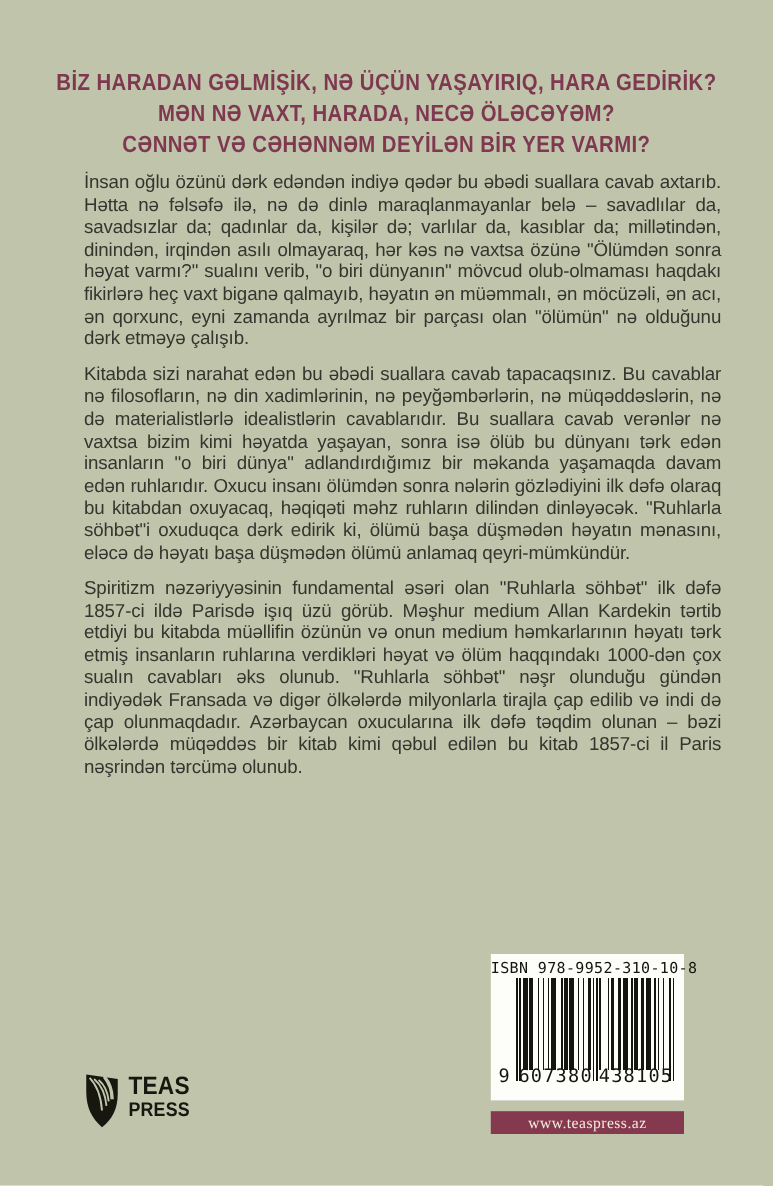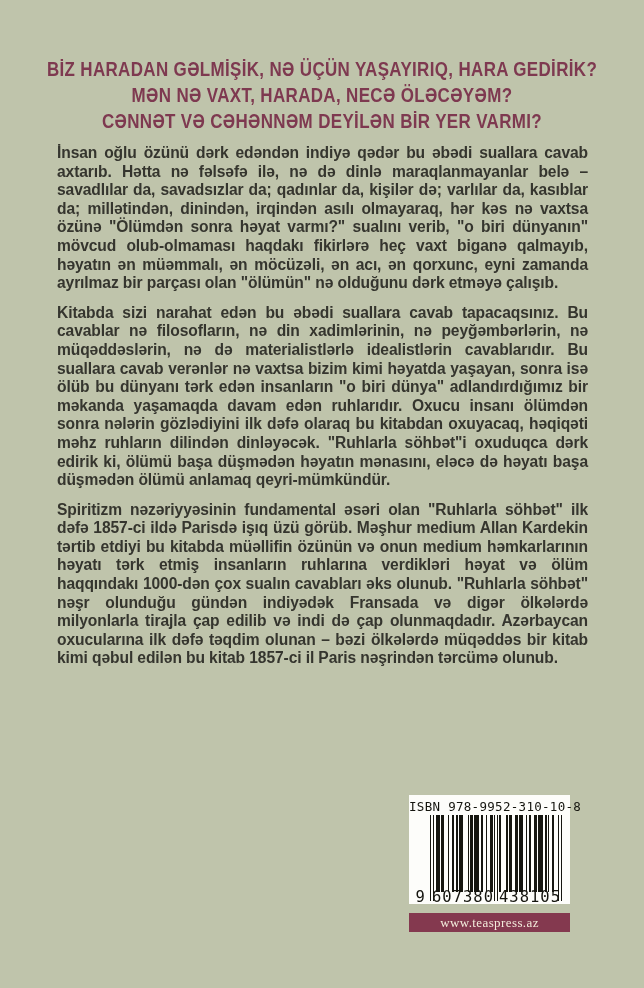--- a/index.html
+++ b/index.html
@@ -20,27 +20,26 @@
   .qline{
     font-size:19.5px;
     line-height:26px;
     letter-spacing:.4px;
     transform:scaleX(.87);
     transform-origin:50% 50%;
     white-space:nowrap;
   }
   
   .body-text{
-    position:absolute;left:57px;top:144px;width:531px;
+    position:absolute;left:70px;top:144px;width:531px;
     color:var(--ink,#35352e);
     font-size:15.6px;
     line-height:18.6px;
     text-align:justify;
     letter-spacing:-.1px;
-    font-weight:bold;
   }
   .body-text p{margin:0 0 11px 0;}
   .body-text p:last-child{margin-bottom:0;}
   
   .publisher{
     position:absolute;left:70px;top:891px;
     display:flex;align-items:flex-start;gap:7px;
     color:#17170f;
   }
   .shield{display:block;}
@@ -50,21 +49,21 @@
     transform:scaleX(.9);transform-origin:0 50%;
   }
   .pub-line2{
     font-weight:700;font-size:16.5px;letter-spacing:.2px;
     transform:scaleX(.9);transform-origin:0 50%;
     margin-top:1px;
   }
   
   .isbn-block{position:absolute;left:409px;top:795px;width:161px;}
   .barcode-box{
-    background:#fdfdfa;height:109px;box-sizing:border-box;
+    background:#fdfdfa;height:122px;box-sizing:border-box;
     padding-top:5px;
   }
   .isbn-line{
     font-family:"DejaVu Sans Mono",monospace;
     font-size:12.5px;line-height:14px;
     color:#15150f;text-align:center;letter-spacing:.3px;
     white-space:nowrap;
   }
   .bars-row{width:148px;margin:1px auto 0;}
   .bars-row svg{display:block;margin-left:14px;width:132px;height:86px;}
@@ -96,20 +95,33 @@
     <div class="qline">MƏN NƏ VAXT, HARADA, NECƏ ÖLƏCƏYƏM?</div>
     <div class="qline">CƏNNƏT VƏ CƏHƏNNƏM DEYİLƏN BİR YER VARMI?</div>
   </div>
 
   <div class="body-text">
     <p>İnsan oğlu özünü dərk edəndən indiyə qədər bu əbədi suallara cavab axtarıb. Hətta nə fəlsəfə ilə, nə də dinlə maraqlanmayanlar belə – savadlılar da, savadsızlar da; qadınlar da, kişilər də; varlılar da, kasıblar da; millətindən, dinindən, irqindən asılı olmayaraq, hər kəs nə vaxtsa özünə "Ölümdən sonra həyat varmı?" sualını verib, "o biri dünyanın" mövcud olub-olmaması haqdakı fikirlərə heç vaxt biganə qalmayıb, həyatın ən müəmmalı, ən möcüzəli, ən acı, ən qorxunc, eyni zamanda ayrılmaz bir parçası olan "ölümün" nə olduğunu dərk etməyə çalışıb.</p>
     <p>Kitabda sizi narahat edən bu əbədi suallara cavab tapacaqsınız. Bu cavablar nə filosofların, nə din xadimlərinin, nə peyğəmbərlərin, nə müqəddəslərin, nə də materialistlərlə idealistlərin cavablarıdır. Bu suallara cavab verənlər nə vaxtsa bizim kimi həyatda yaşayan, sonra isə ölüb bu dünyanı tərk edən insanların "o biri dünya" adlandırdığımız bir məkanda yaşamaqda davam edən ruhlarıdır. Oxucu insanı ölümdən sonra nələrin gözlədiyini ilk dəfə olaraq bu kitabdan oxuyacaq, həqiqəti məhz ruhların dilindən dinləyəcək. "Ruhlarla söhbət"i oxuduqca dərk edirik ki, ölümü başa düşmədən həyatın mənasını, eləcə də həyatı başa düşmədən ölümü anlamaq qeyri-mümkündür.</p>
     <p>Spiritizm nəzəriyyəsinin fundamental əsəri olan "Ruhlarla söhbət" ilk dəfə 1857-ci ildə Parisdə işıq üzü görüb. Məşhur medium Allan Kardekin tərtib etdiyi bu kitabda müəllifin özünün və onun medium həmkarlarının həyatı tərk etmiş insanların ruhlarına verdikləri həyat və ölüm haqqındakı 1000-dən çox sualın cavabları əks olunub. "Ruhlarla söhbət" nəşr olunduğu gündən indiyədək Fransada və digər ölkələrdə milyonlarla tirajla çap edilib və indi də çap olunmaqdadır. Azərbaycan oxucularına ilk dəfə təqdim olunan – bəzi ölkələrdə müqəddəs bir kitab kimi qəbul edilən bu kitab 1857-ci il Paris nəşrindən tərcümə olunub.</p>
   </div>
 
+  <div class="publisher">
+    <svg class="shield" width="30" height="50" viewBox="0 0 32 52" aria-hidden="true">
+      <path d="M2 4 L30 8 L30 21 C30 35 25 44 16 51 C7 43 2 34 2 19 Z" fill="#17170f"></path>
+      <path d="M5 7 C11 13 15 22 16 36" fill="none" stroke="#bfc4ab" stroke-width="1.7"></path>
+      <path d="M9 8 C15 13 19 21 20 32" fill="none" stroke="#bfc4ab" stroke-width="1.7"></path>
+      <path d="M13 9 C18 13 21 19 22 28" fill="none" stroke="#bfc4ab" stroke-width="1.7"></path>
+      <path d="M18 6 C23 12 25 18 25 26" fill="none" stroke="#bfc4ab" stroke-width="3"></path>
+    </svg>
+    <div class="pub-text">
+      <div class="pub-line1">TEAS</div>
+      <div class="pub-line2">PRESS</div>
+    </div>
+  </div>
 
   <div class="isbn-block">
     <div class="barcode-box">
       <div class="isbn-line">ISBN 978-9952-310-10-8</div>
       <div class="bars-row">
         <svg id="ean-svg" viewBox="0 0 95 86" preserveAspectRatio="none" shape-rendering="crispEdges">
             <rect x="0" y="0" width="1" height="86" fill="#15150f"></rect>
             <rect x="2" y="0" width="1" height="86" fill="#15150f"></rect>
             <rect x="4" y="0" width="3" height="77" fill="#15150f"></rect>
             <rect x="8" y="0" width="2" height="77" fill="#15150f"></rect>

